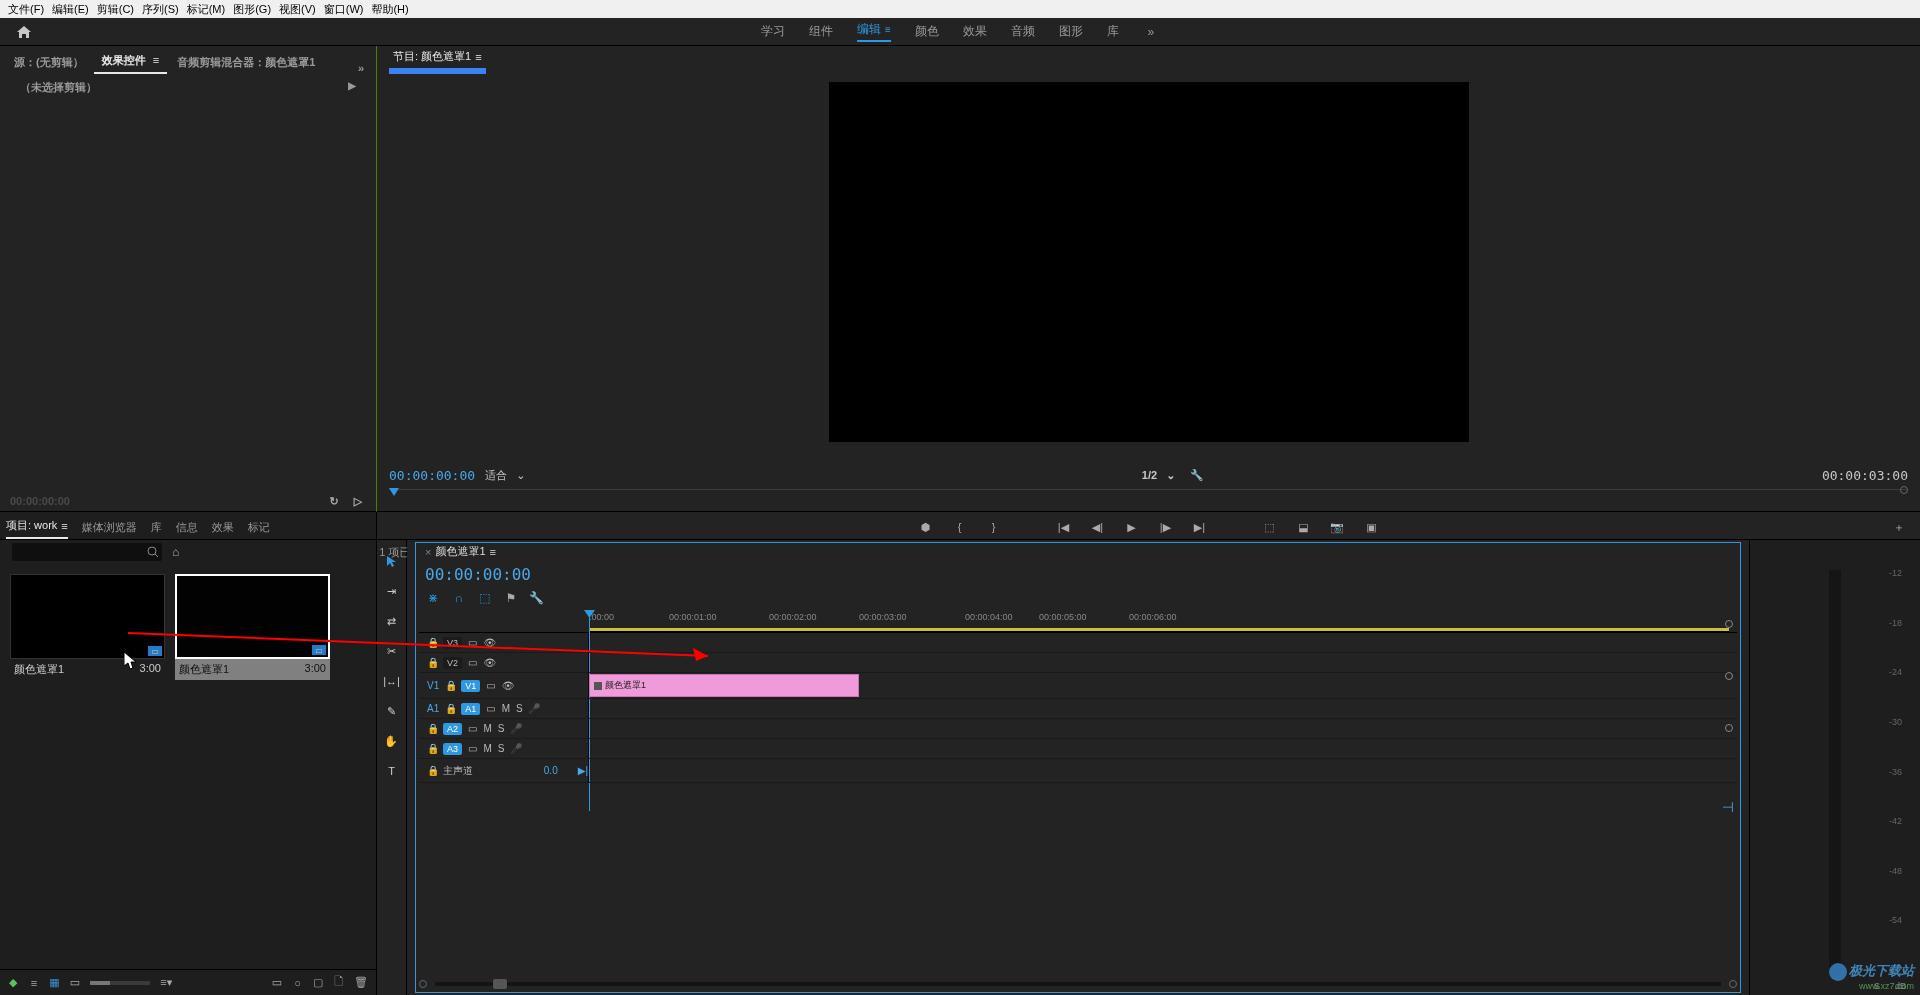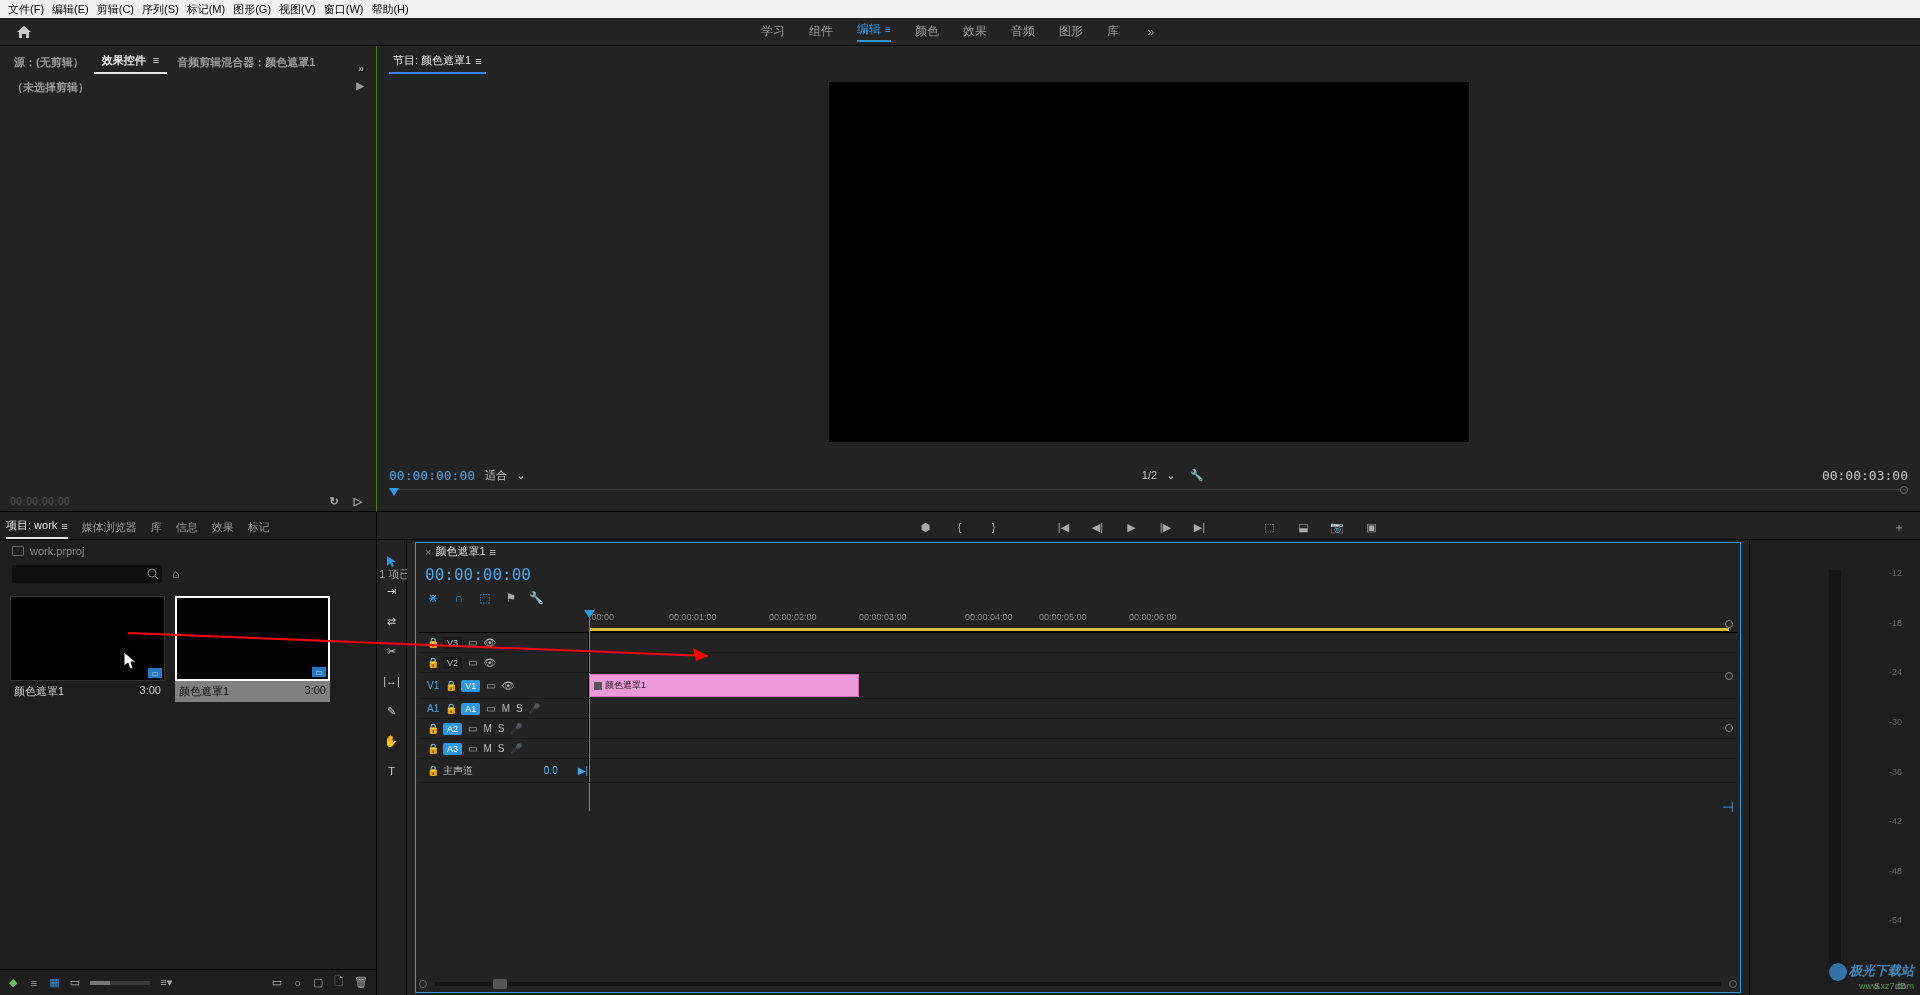--- a/index.html
+++ b/index.html
@@ -20,21 +20,21 @@
 .main-area { display: flex; height: 949px; }
 
 
 .left-col { width: 377px; display: flex; flex-direction: column; }
 
 .source-panel { height: 466px; background: #232323; border-right: 1px solid #4d7c0f; border-bottom: 1px solid #000; font-weight: bold; }
 .source-tabs { display: flex; height: 28px; align-items: flex-end; padding: 0 6px; gap: 2px; }
 .source-tab { font-size: 11px; color: #999; padding: 4px 8px; white-space: nowrap; cursor: pointer; }
 .source-tab.active { color: #e8e8e8; border-bottom: 2px solid #e8e8e8; }
 .source-more { margin-left: auto; color: #999; padding: 0 6px; }
-.no-clip-row { padding: 6px 12px; color: #999; display: flex; justify-content: space-between; }
+.no-clip-row { padding: 6px 20px; color: #999; display: flex; justify-content: space-between; }
 .no-clip-arrow { font-size: 10px; }
 
 .source-bottom { position: absolute; bottom: 0; left: 0; right: 0; height: 20px; padding: 0 10px; display: flex; align-items: center; justify-content: space-between; color: #4a4a4a; font-size: 11px; }
 .source-panel-inner { position: relative; height: calc(100% - 28px); }
 
 
 .project-panel { flex: 1; background: #1e1e1e; border-right: 1px solid #000; position: relative; }
 .project-tabs { display: flex; height: 28px; align-items: flex-end; padding: 0 6px; gap: 14px; border-bottom: 1px solid #000; }
 .project-tab { font-size: 11px; color: #999; padding: 4px 0; cursor: pointer; }
 .project-tab.active { color: #e8e8e8; border-bottom: 2px solid #e8e8e8; display: flex; align-items: center; gap: 4px; }
@@ -59,27 +59,27 @@
 .pbb-slider { width: 60px; height: 4px; background: #3a3a3a; position: relative; }
 .pbb-slider::after { content: ""; position: absolute; left: 0; top: 0; width: 20px; height: 4px; background: #777; }
 .icon-btn { width: 16px; height: 16px; display: flex; align-items: center; justify-content: center; color: #aaa; cursor: pointer; }
 
 
 .right-col { flex: 1; display: flex; flex-direction: column; }
 
 
 .program-panel { height: 466px; background: #232323; border-bottom: 1px solid #000; position: relative; }
 .program-tabs { height: 28px; display: flex; align-items: flex-end; padding: 0 12px; }
-.program-tab { font-size: 11px; color: #e8e8e8; padding: 4px 4px; border-bottom: 2px solid #3b82f6; display: flex; align-items: center; gap: 4px; }
+.program-tab { font-size: 11px; color: #e8e8e8; padding: 4px 4px; border-bottom: 6px solid #3b82f6; display: flex; align-items: center; gap: 4px; }
 .monitor-canvas { width: 640px; height: 360px; background: #000; margin: 8px auto 0; }
 .monitor-controls { position: absolute; bottom: 28px; left: 0; right: 0; padding: 0 12px; display: flex; align-items: center; gap: 10px; }
 .tc-left { color: #4aa7e8; font-family: monospace; font-size: 13px; }
 .fit-drop { color: #c8c8c8; font-size: 11px; }
 .tc-right { color: #c8c8c8; font-family: monospace; font-size: 13px; margin-left: auto; }
-.res-drop { color: #c8c8c8; font-size: 11px; margin-right: 4px; }
+.res-drop { color: #c8c8c8; font-size: 11px; margin-right: 4px; font-weight: bold; }
 .wrench { color: #aaa; }
 
 .timeline-ruler-mini { position: absolute; bottom: 10px; left: 12px; right: 12px; height: 12px; border-top: 1px solid #3c3c3c; }
 .mini-playhead { position: absolute; left: 0; top: -2px; width: 10px; height: 8px; background: #2e98e3; clip-path: polygon(0 0, 100% 0, 50% 100%); }
 
 
 .transport-row { position: absolute; bottom: -20px; left: 0; right: 0; height: 26px; display: flex; justify-content: center; align-items: center; gap: 16px; color: #ccc; }
 .transport-row .icon-btn { width: 18px; height: 18px; }
 .transport-plus { position: absolute; right: 12px; }
 
@@ -220,24 +220,20 @@
         <div class="project-tab active">
             <span>项目: work</span> 
             <span>≡</span>
           </div>
         <div class="project-tab">媒体浏览器</div>
         <div class="project-tab">库</div>
         <div class="project-tab">信息</div>
         <div class="project-tab">效果</div>
         <div class="project-tab">标记</div>
       </div>
-      <div class="proj-file">
-        <span style="width:12px;height:10px;border:1px solid #666;border-radius:1px;display:inline-block;"></span>
-        <span>work.prproj</span>
-      </div>
       <div class="proj-search-row">
         <span class="search-wrap">
           <input class="search-input" type="text" placeholder="" style="">
           <svg width="12" height="12">
               <circle cx="5" cy="5" r="4" stroke="#888" fill="none"></circle>
               <line x1="8" y1="8" x2="11" y2="11" stroke="#888"></line>
             </svg>
         </span>
         <span class="icon-btn" style="font-size:12px;">⌂</span>
         <span class="proj-sel-info">1 项已选择，共 2 项</span>

